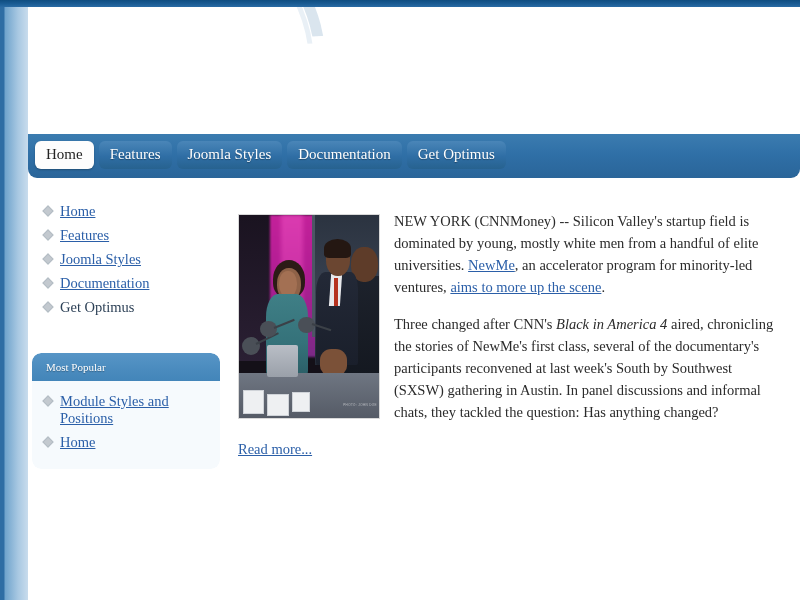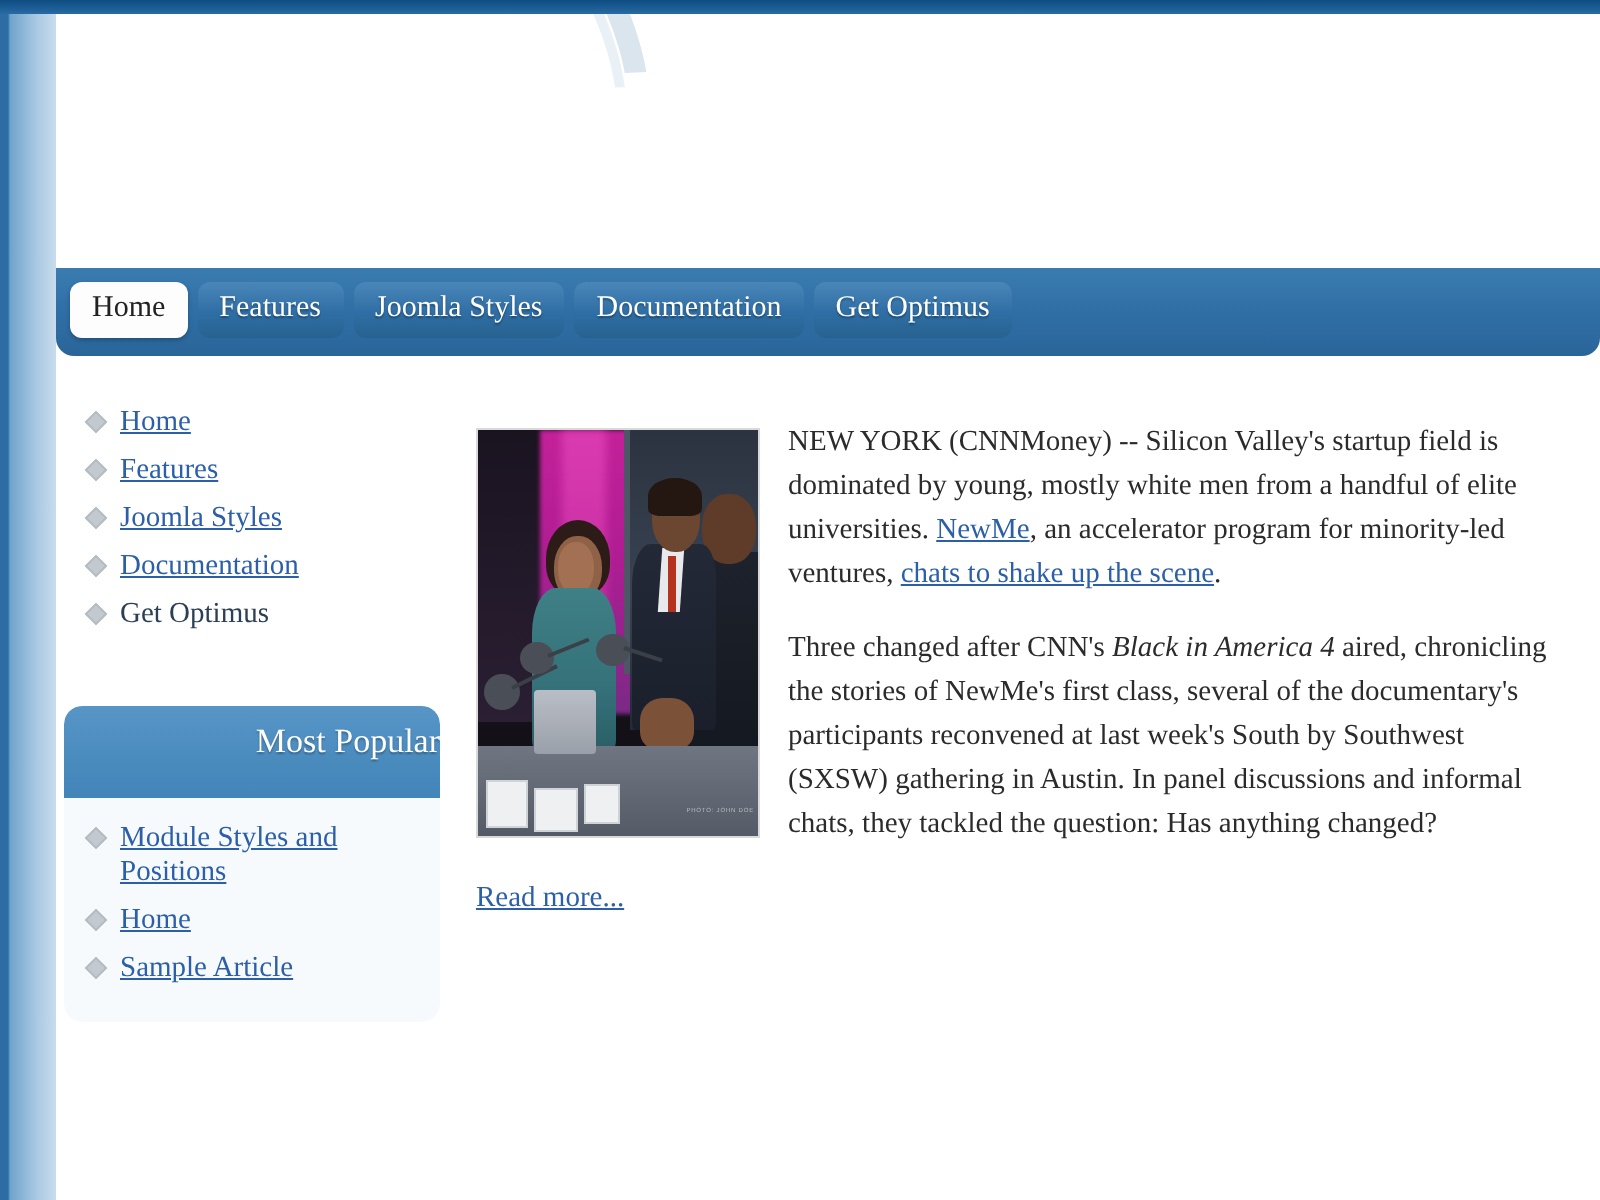--- a/index.html
+++ b/index.html
@@ -138,24 +138,23 @@
     margin-bottom: 23px;
     padding: 0;
     overflow: hidden;
   }
   .module.plain { padding: 12px 0 14px 0; }
   .module-head {
     background: linear-gradient(to bottom, #5795c6 0%, #4a8bbe 60%, #4385b9 100%);
     border-radius: 9px 9px 0 0;
     color: #ffffff;
     font-family: "Liberation Serif", "DejaVu Serif", serif;
-    font-size: 17px;
-    padding: 8px 0 18px 14px;
+    font-size: 11px;
+    padding: 8px 0 8px 14px;
     text-shadow: 0 1px 1px rgba(0,0,0,.30);
-    text-align: right;
   }
   .module-body {
     background: #f6fafd;
     border-radius: 0 0 9px 9px;
     padding: 12px 0 18px 0;
   }
   ul.menu { list-style: none; margin: 0; padding: 0; }
   ul.menu li {
     position: relative;
     padding: 0 6px 0 28px;
@@ -412,24 +411,20 @@
         <div class="module-body">
           <ul class="menu">
             <li>
               <span class="bullet"></span>
               <a>Module Styles and Positions</a>
             </li>
             <li>
               <span class="bullet"></span>
               <a>Home</a>
             </li>
-            <li>
-              <span class="bullet"></span>
-              <a>Sample Article</a>
-            </li>
           </ul>
         </div>
       </div>
 
     </div>
 
     <div id="main">
 
 
       <div id="article-body">
@@ -467,21 +462,21 @@
             <div class="mic-stem" style="left:52%;top:53%;width:14%;height:2px;transform:rotate(18deg);"></div>
 
             <div class="paper" style="left:3%;bottom:2%;width:15%;height:12%;"></div>
             <div class="paper" style="left:20%;bottom:1%;width:16%;height:11%;"></div>
             <div class="paper" style="left:38%;bottom:3%;width:13%;height:10%;"></div>
 
             <div class="credit">PHOTO: JOHN DOE</div>
           </div>
         </div>
 
-        <p><span>NEW YORK (CNNMoney) -- Silicon Valley's startup field is dominated by young, mostly white men from a handful of elite universities. </span><a>NewMe</a><span>, an accelerator program for minority-led ventures, </span><a>chats to shake up the scene</a><span>.</span></p>
+        <p><span>NEW YORK (CNNMoney) -- Silicon Valley's startup field is dominated by young, mostly white men from a handful of elite universities. </span><a>NewMe</a><span>, an accelerator program for minority-led ventures, </span><a>aims to more up the scene</a><span>.</span></p>
 
         <p><span>Three changed after CNN's </span><em>Black in America 4</em><span> aired, chronicling the stories of NewMe's first class, several of the documentary's participants reconvened at last week's South by Southwest (SXSW) gathering in Austin. In panel discussions and informal chats, they tackled the question: Has anything changed?</span></p>
 
         <div id="readmore-wrap">
           <a>Read more...</a>
         </div>
 
       </div>
     </div>
 

